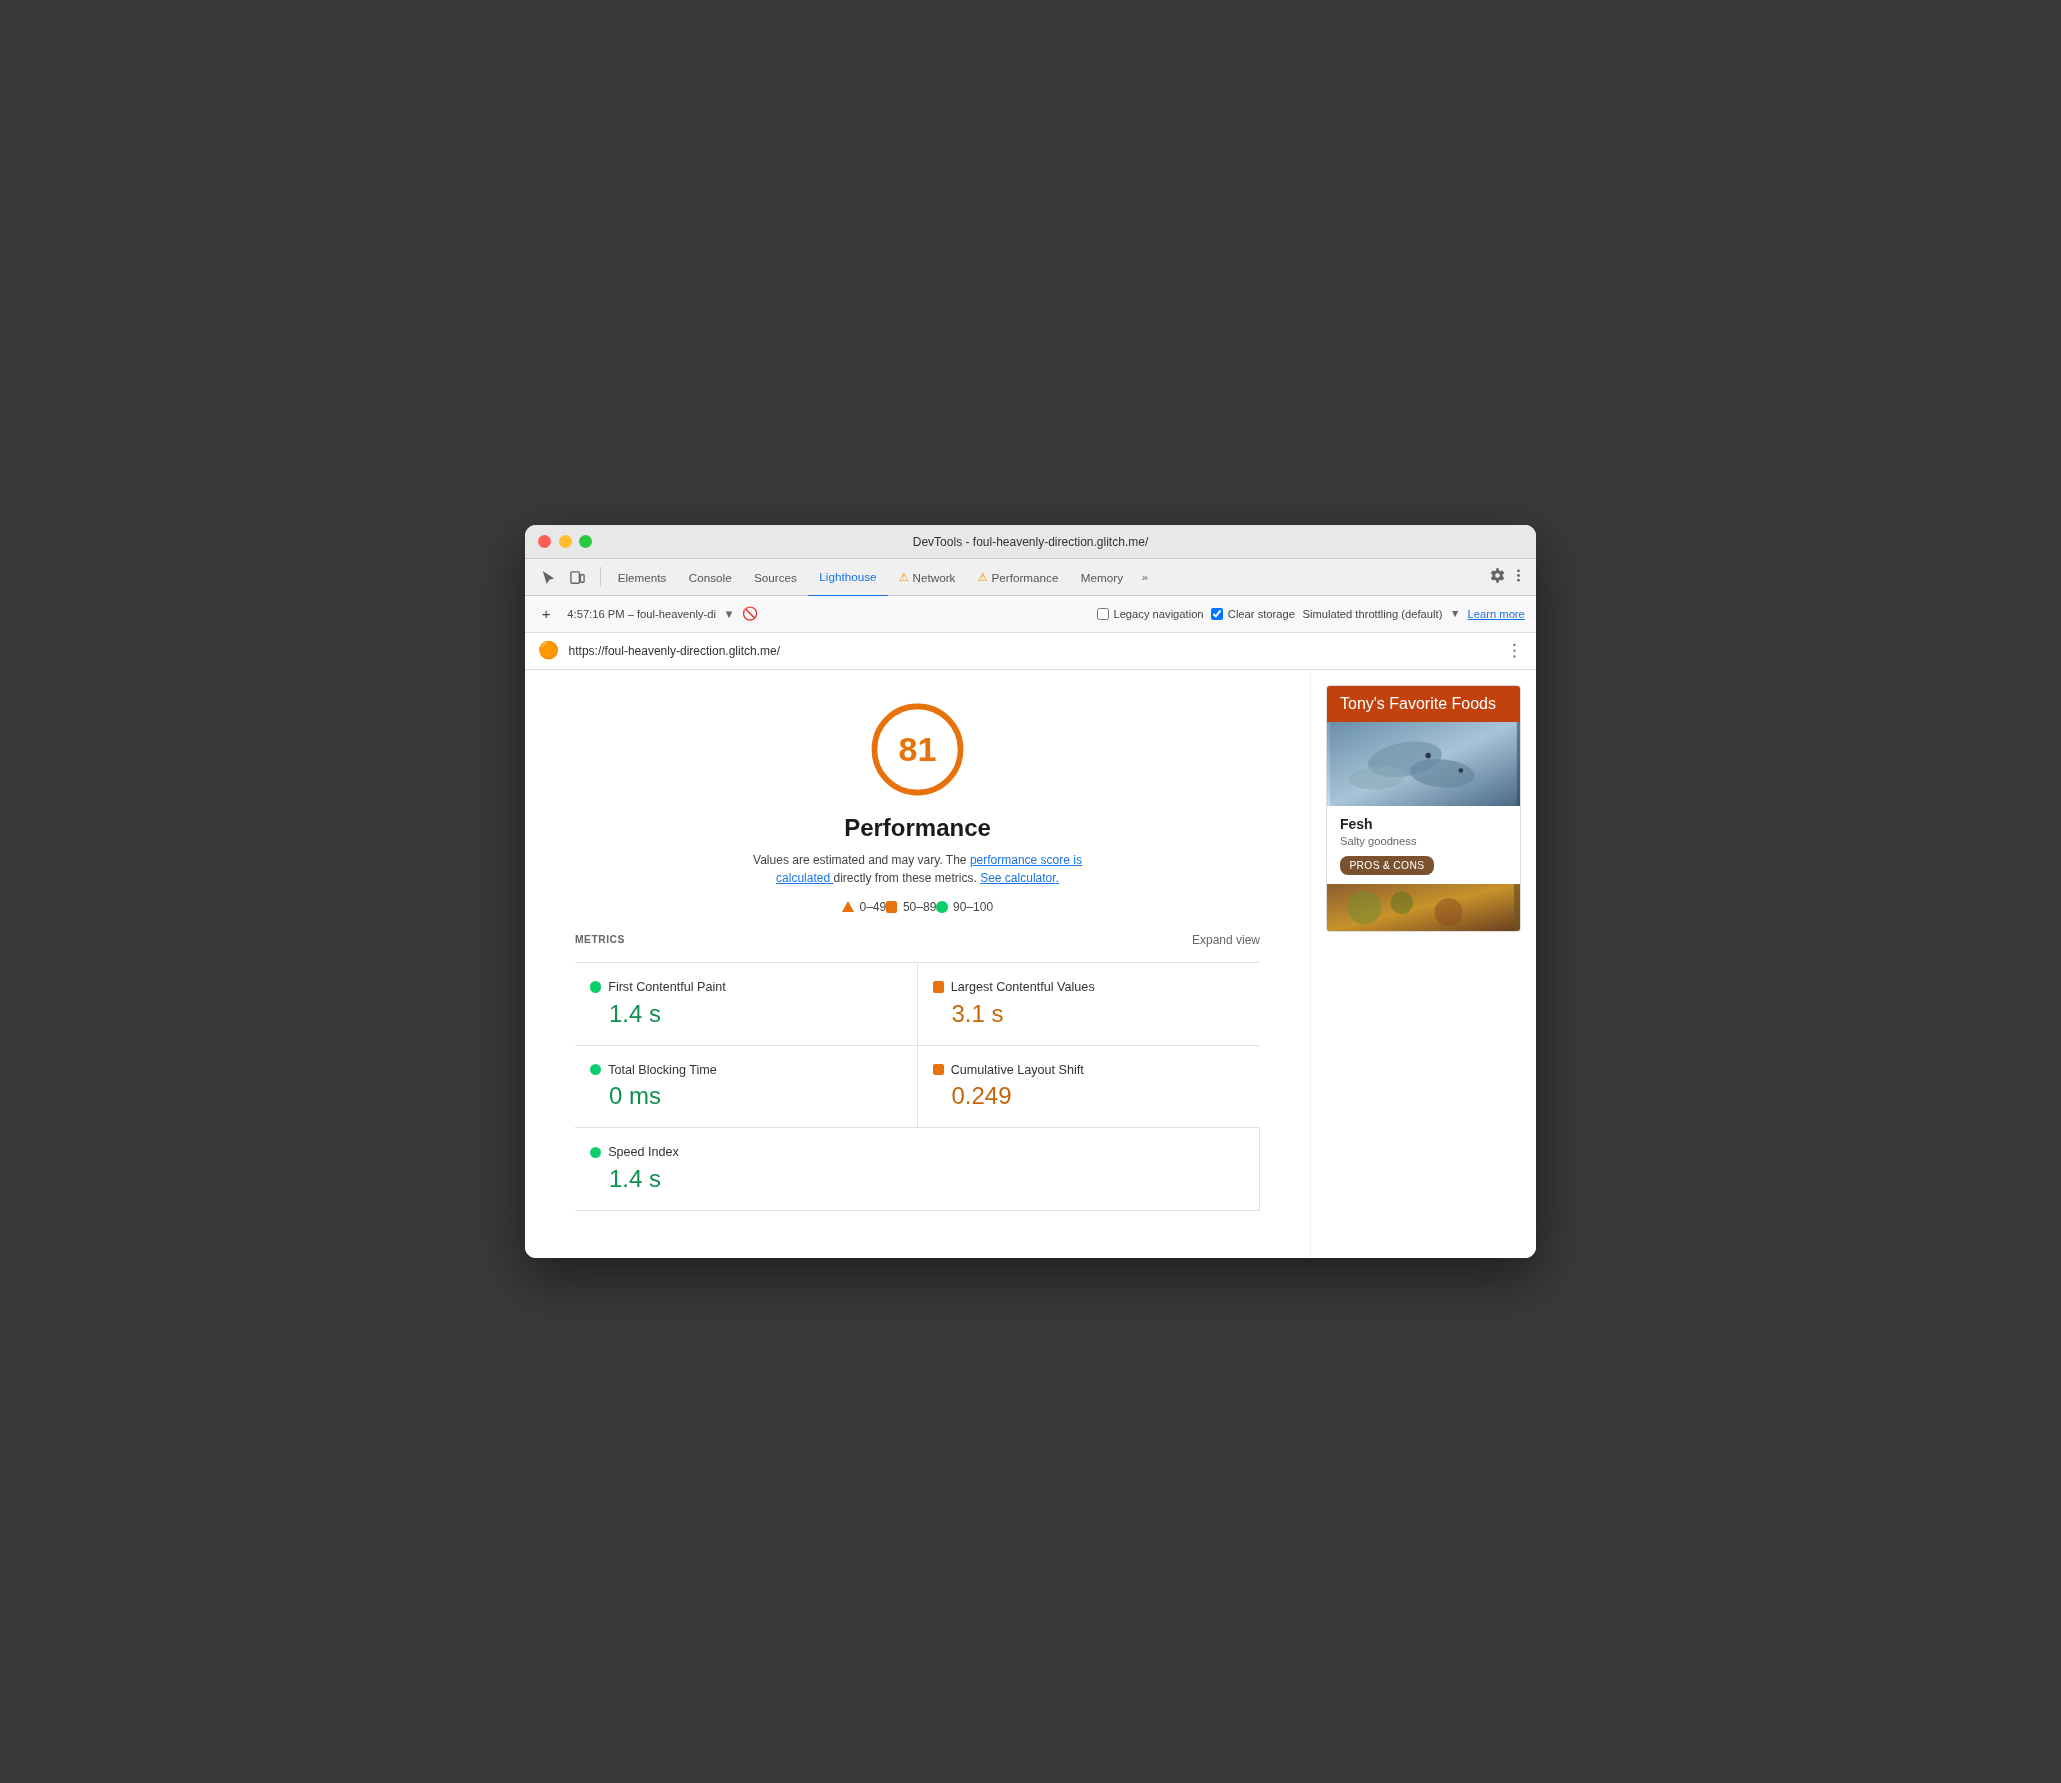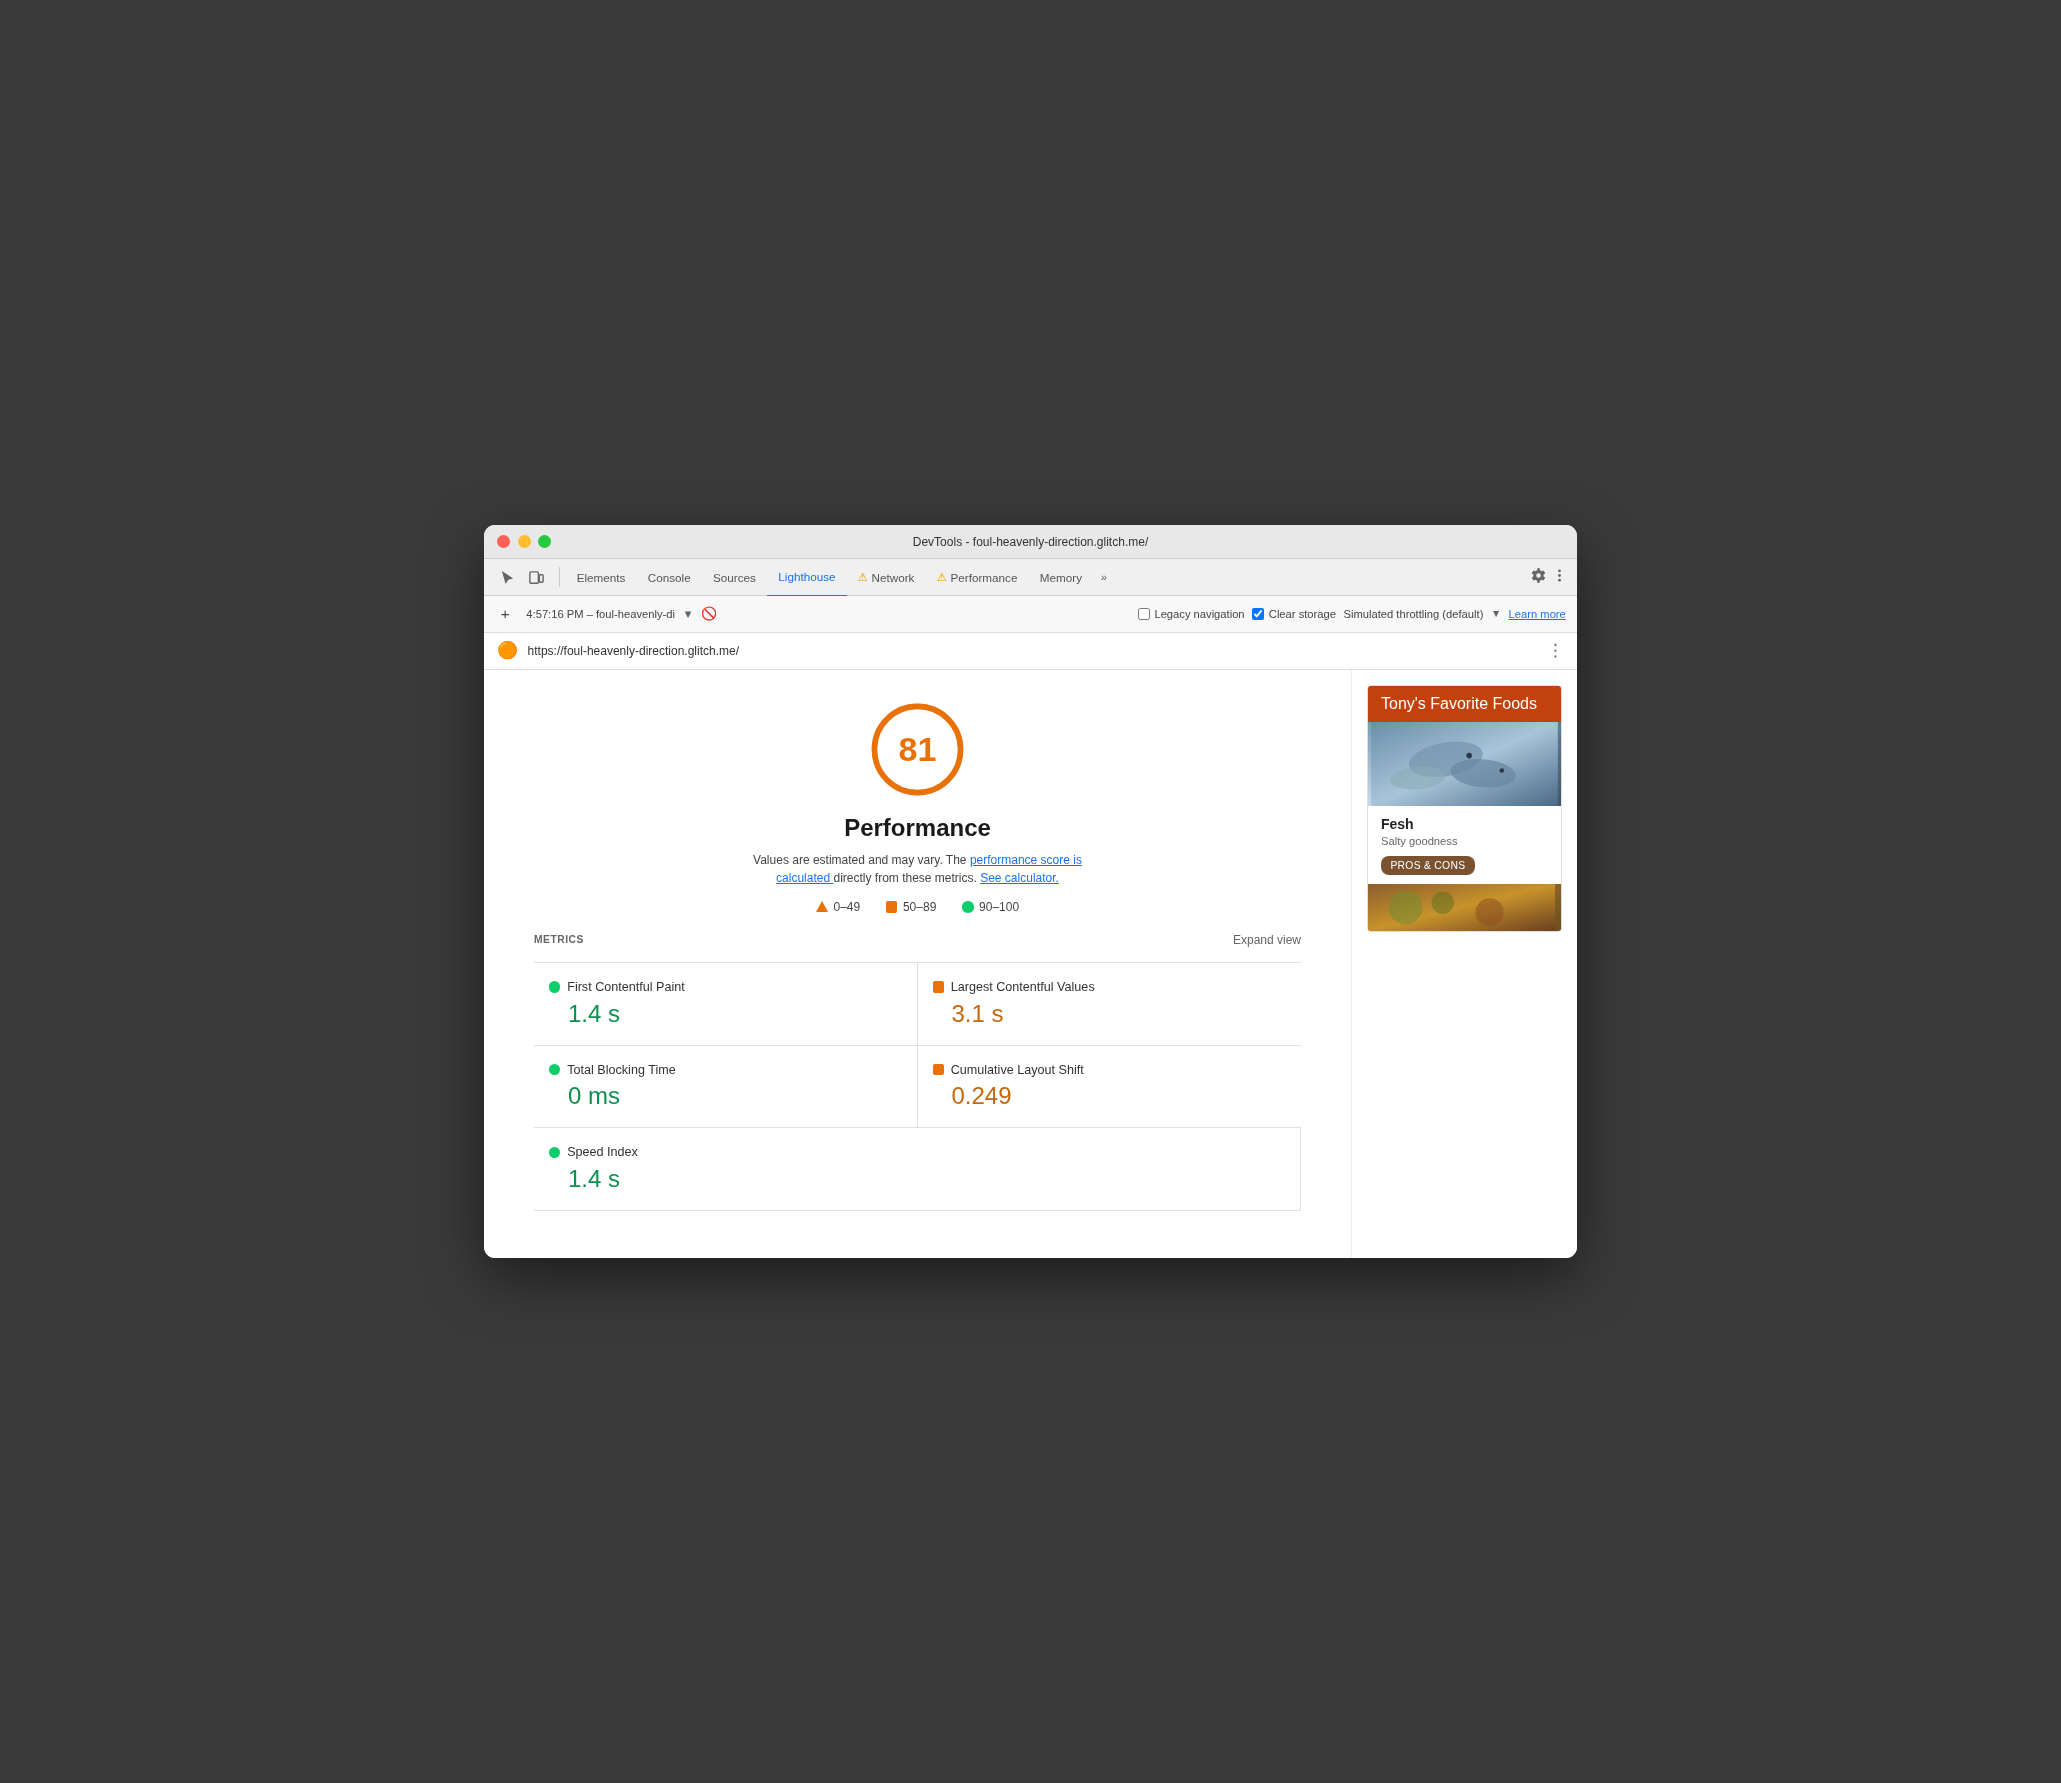--- a/index.html
+++ b/index.html
@@ -5,21 +5,21 @@
     * { box-sizing: border-box; margin: 0; padding: 0; }
     body {
       background: #3a3a3a;
       display: flex;
       justify-content: center;
       align-items: center;
       min-height: 100vh;
       font-family: -apple-system, BlinkMacSystemFont, 'Segoe UI', sans-serif;
     }
     .window {
-      width: 1093px;
+      width: 1011px;
       background: #f0f0f0;
       border-radius: 11.2px;
       box-shadow: 0 19px 56px rgba(0,0,0,0.5);
       overflow: hidden;
     }
     .titlebar {
       background: #e8e8e8;
       padding: 9.4px 13px;
       display: flex;
       align-items: center;
@@ -221,21 +221,20 @@
       text-align: center;
       line-height: 1.5;
       max-width: 356px;
     }
     .score-desc a {
       color: #1a73e8;
       text-decoration: underline;
     }
     .score-legend {
       display: flex;
-      gap: 26px;
       margin-top: 13px;
       align-items: center;
     }
     .legend-item {
       display: flex;
       align-items: center;
       gap: 5.6px;
       font-size: 12px;
       color: #444;
     }

